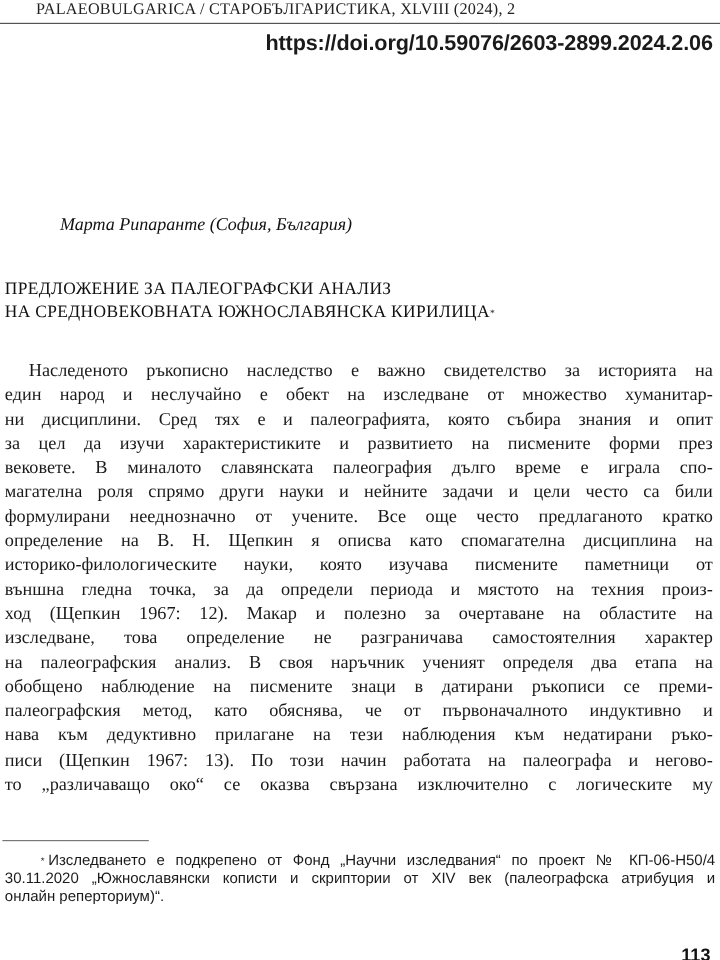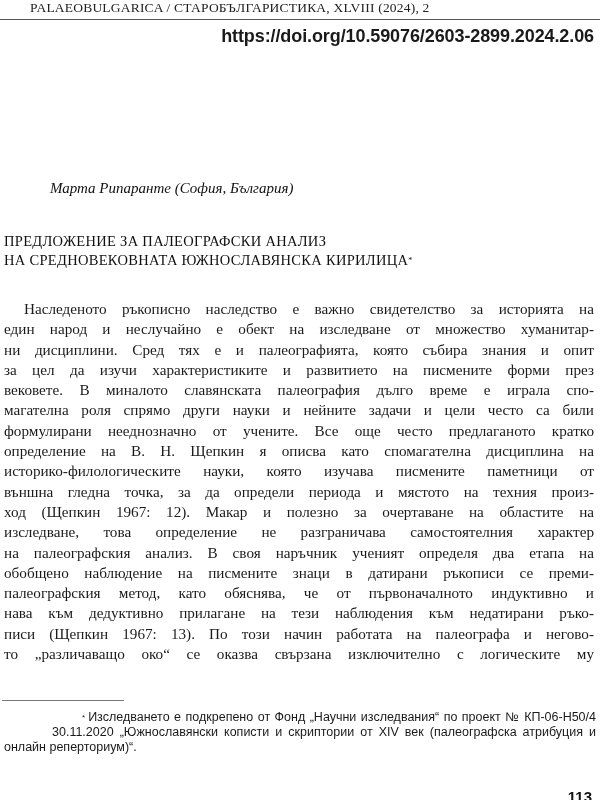--- a/index.html
+++ b/index.html
@@ -101,21 +101,21 @@
       font-size: 12.5px;
       line-height: 15px;
       font-family: "Liberation Sans", sans-serif;
       color: #1a1a1a;
     }
     .fn-line {
       display: block;
       white-space: nowrap;
       height: 15px;
     }
-    .fn-line.justify { text-align: justify; text-align-last: justify; margin-left: 48px; }
+    .fn-line.justify { text-align: justify; text-align-last: justify; }
     .fn-line.indent { padding-left: 30px; }
     .fn-mark { font-size: 8px; vertical-align: top; margin-right: 3px; }
     .page-number {
       position: absolute;
       right: 8px;
       top: 788px;
       font-size: 15px;
       font-weight: bold;
       font-family: "Liberation Sans", sans-serif;
     }

